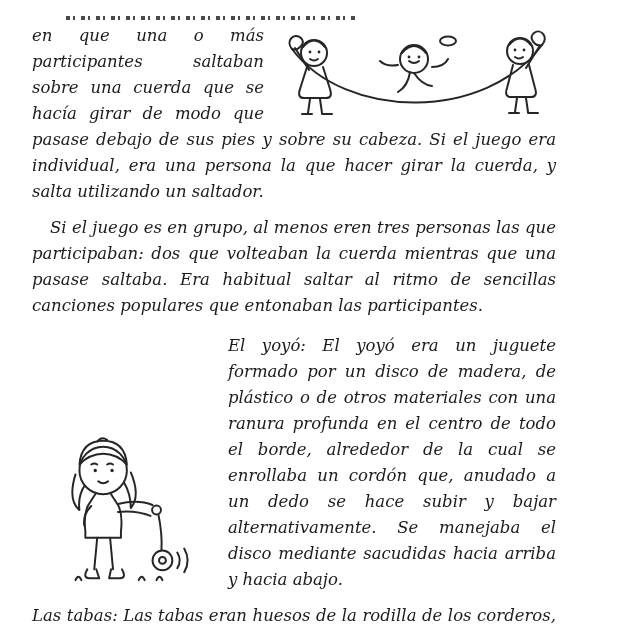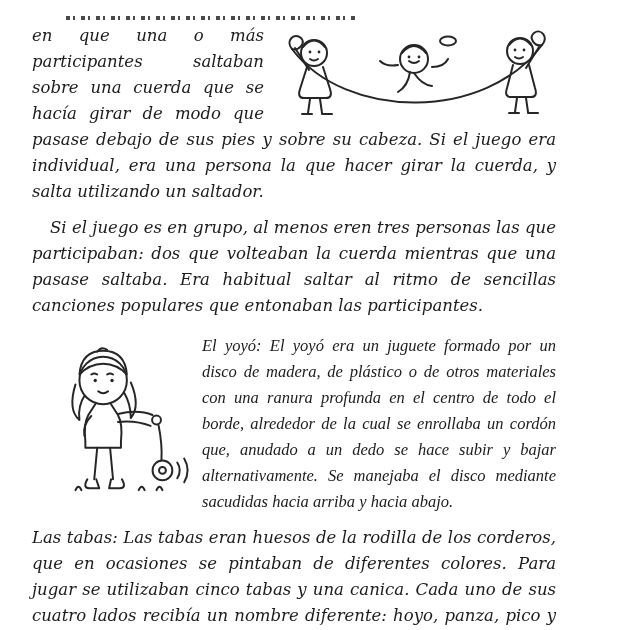--- a/index.html
+++ b/index.html
@@ -29,21 +29,21 @@
                 #2a2a2a 7px 9px, transparent 9px 15px);
     opacity: .85;
   }
   .para { text-align: justify; }
   .float-illo-right {
     float: right;
     width: 280px; height: 100px;
     margin: 0 0 4px 12px;
   }
   .p2 { margin-top: 10px; text-indent: 18px; }
-  .yoyo-row { display: flex; gap: 2px; margin-top: 14px; align-items: flex-start; font-family: Liberation Serif, serif; }
+  .yoyo-row { display: flex; gap: 28px; margin-top: 14px; align-items: flex-end; }
   .yoyo-illo { flex: 0 0 168px; height: 170px; }
   .yoyo-text { flex: 1; }
   .p4 { margin-top: 10px; }
   svg { display: block; width: 100%; height: 100%; }
   .ink { fill: none; stroke: #262626; stroke-width: 2; stroke-linecap: round; stroke-linejoin: round; }
   .ink-fill { fill: #262626; stroke: none; }
 </style>
 </head>
 <body>
 

